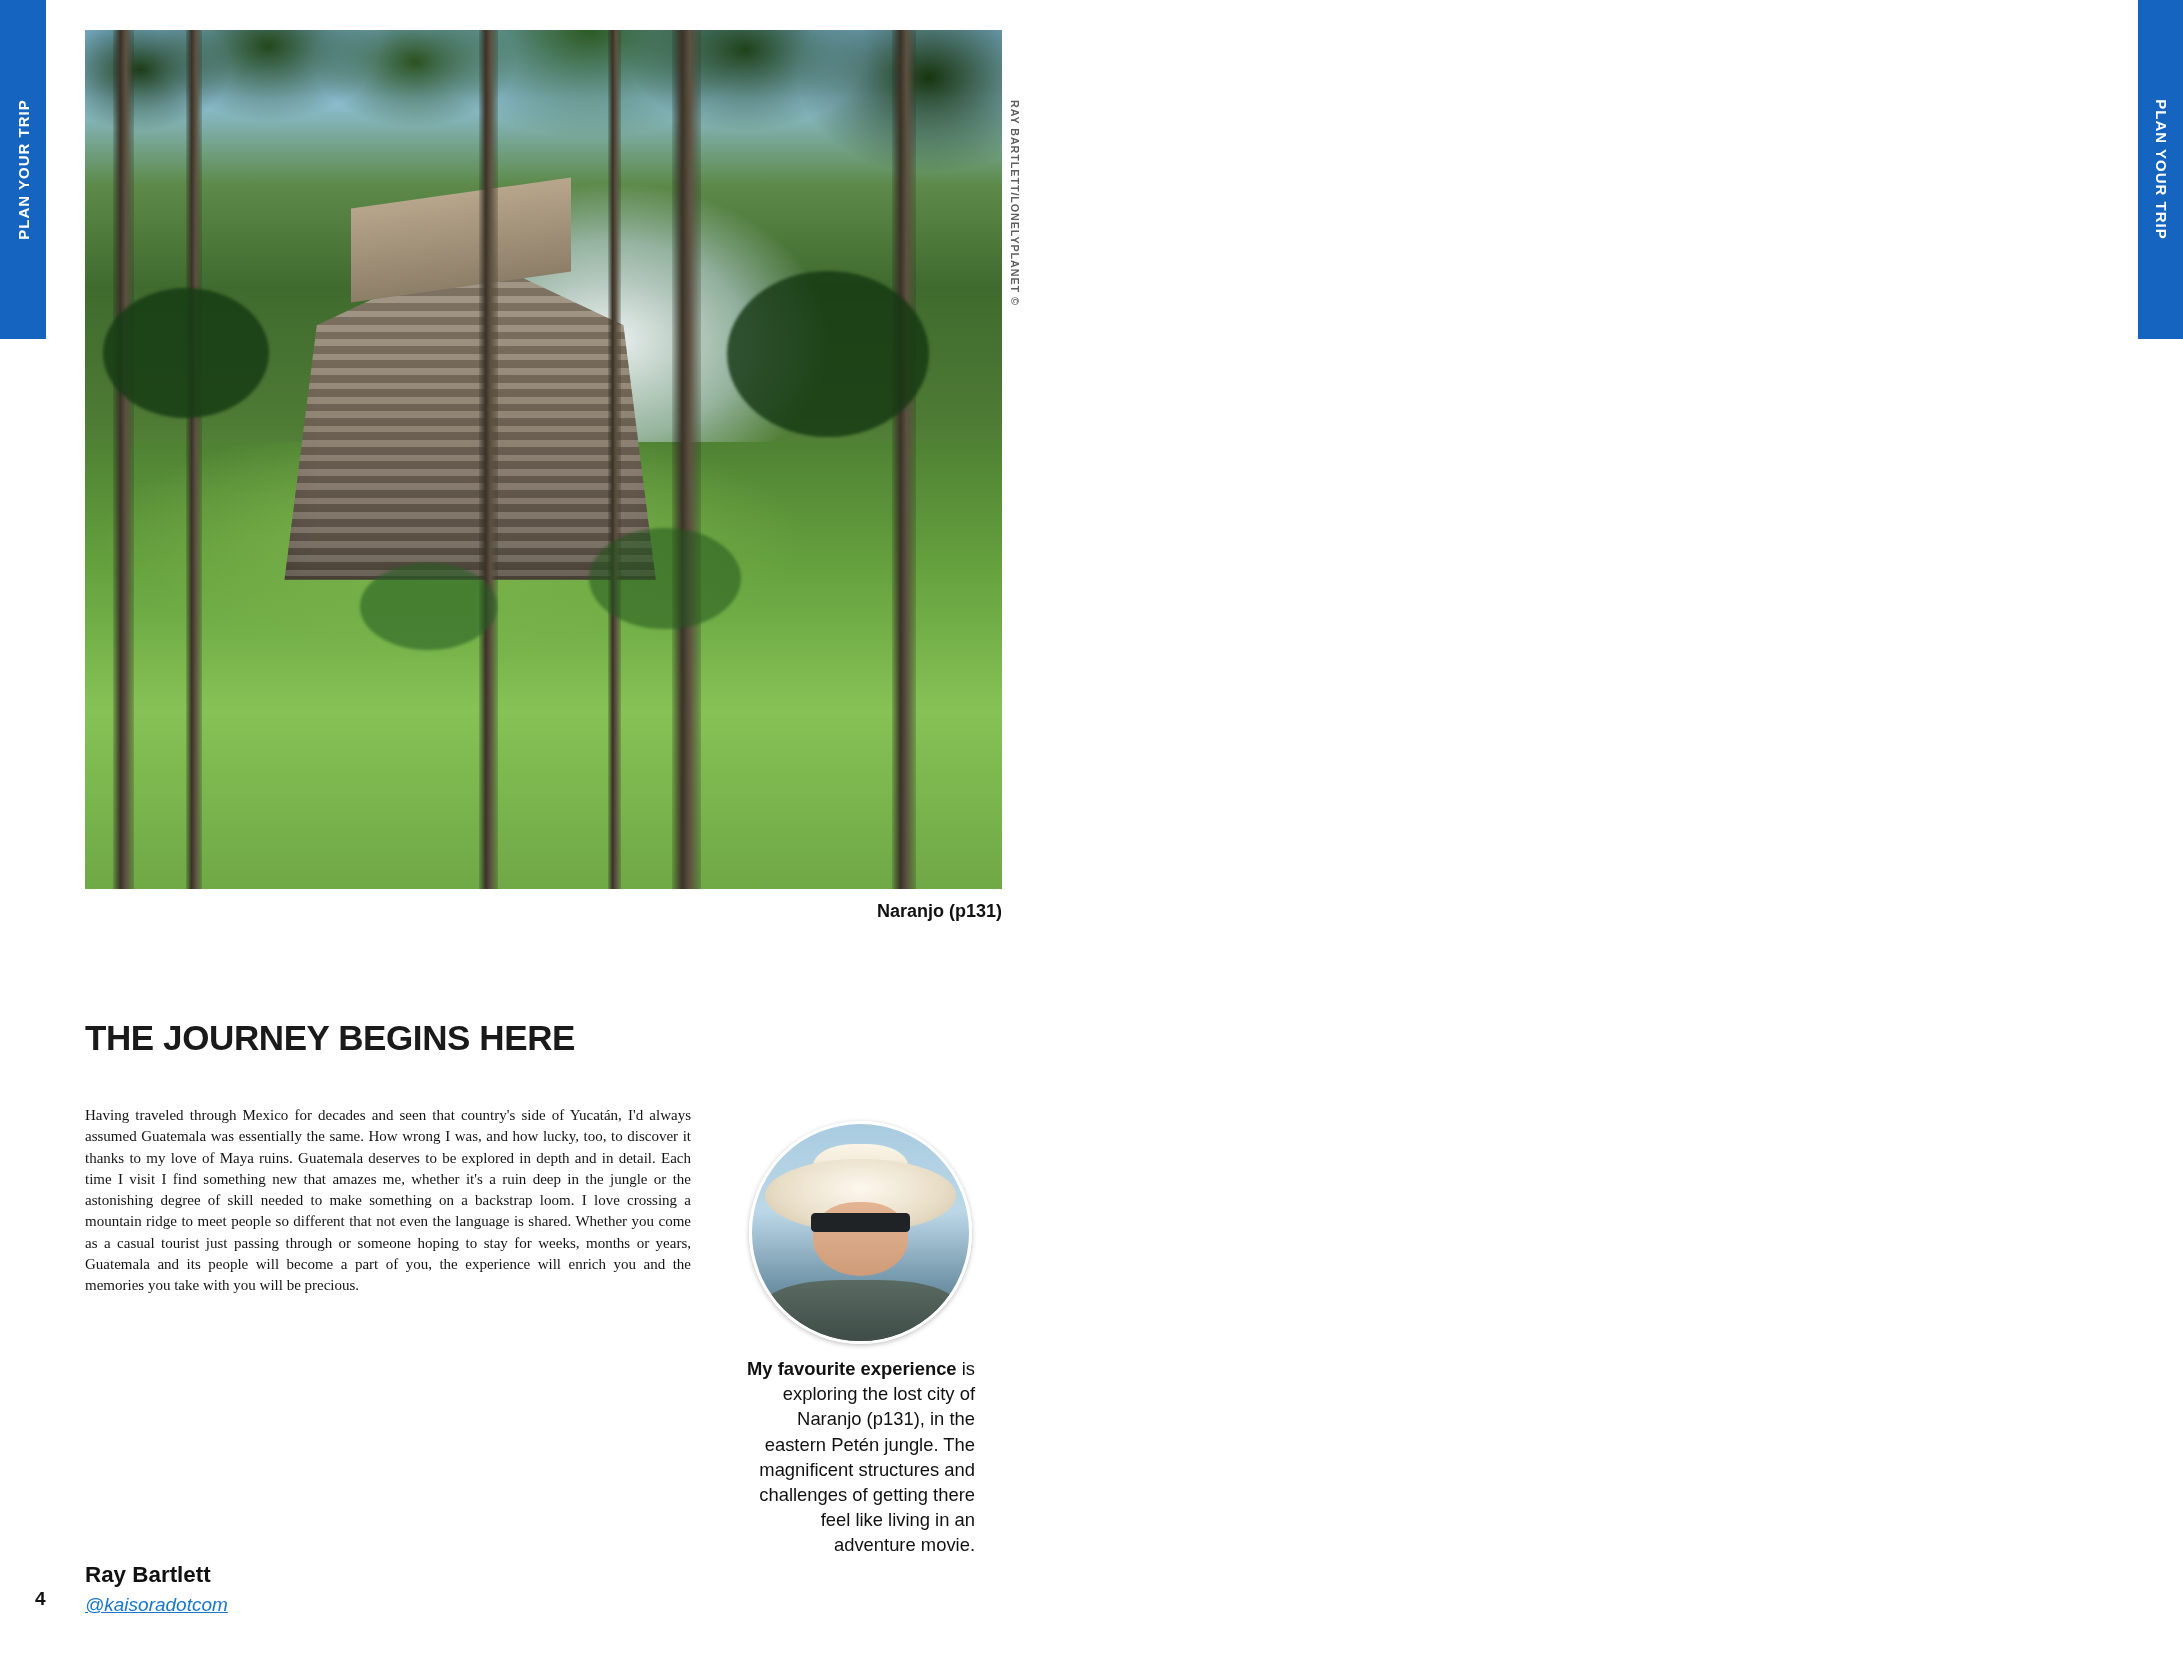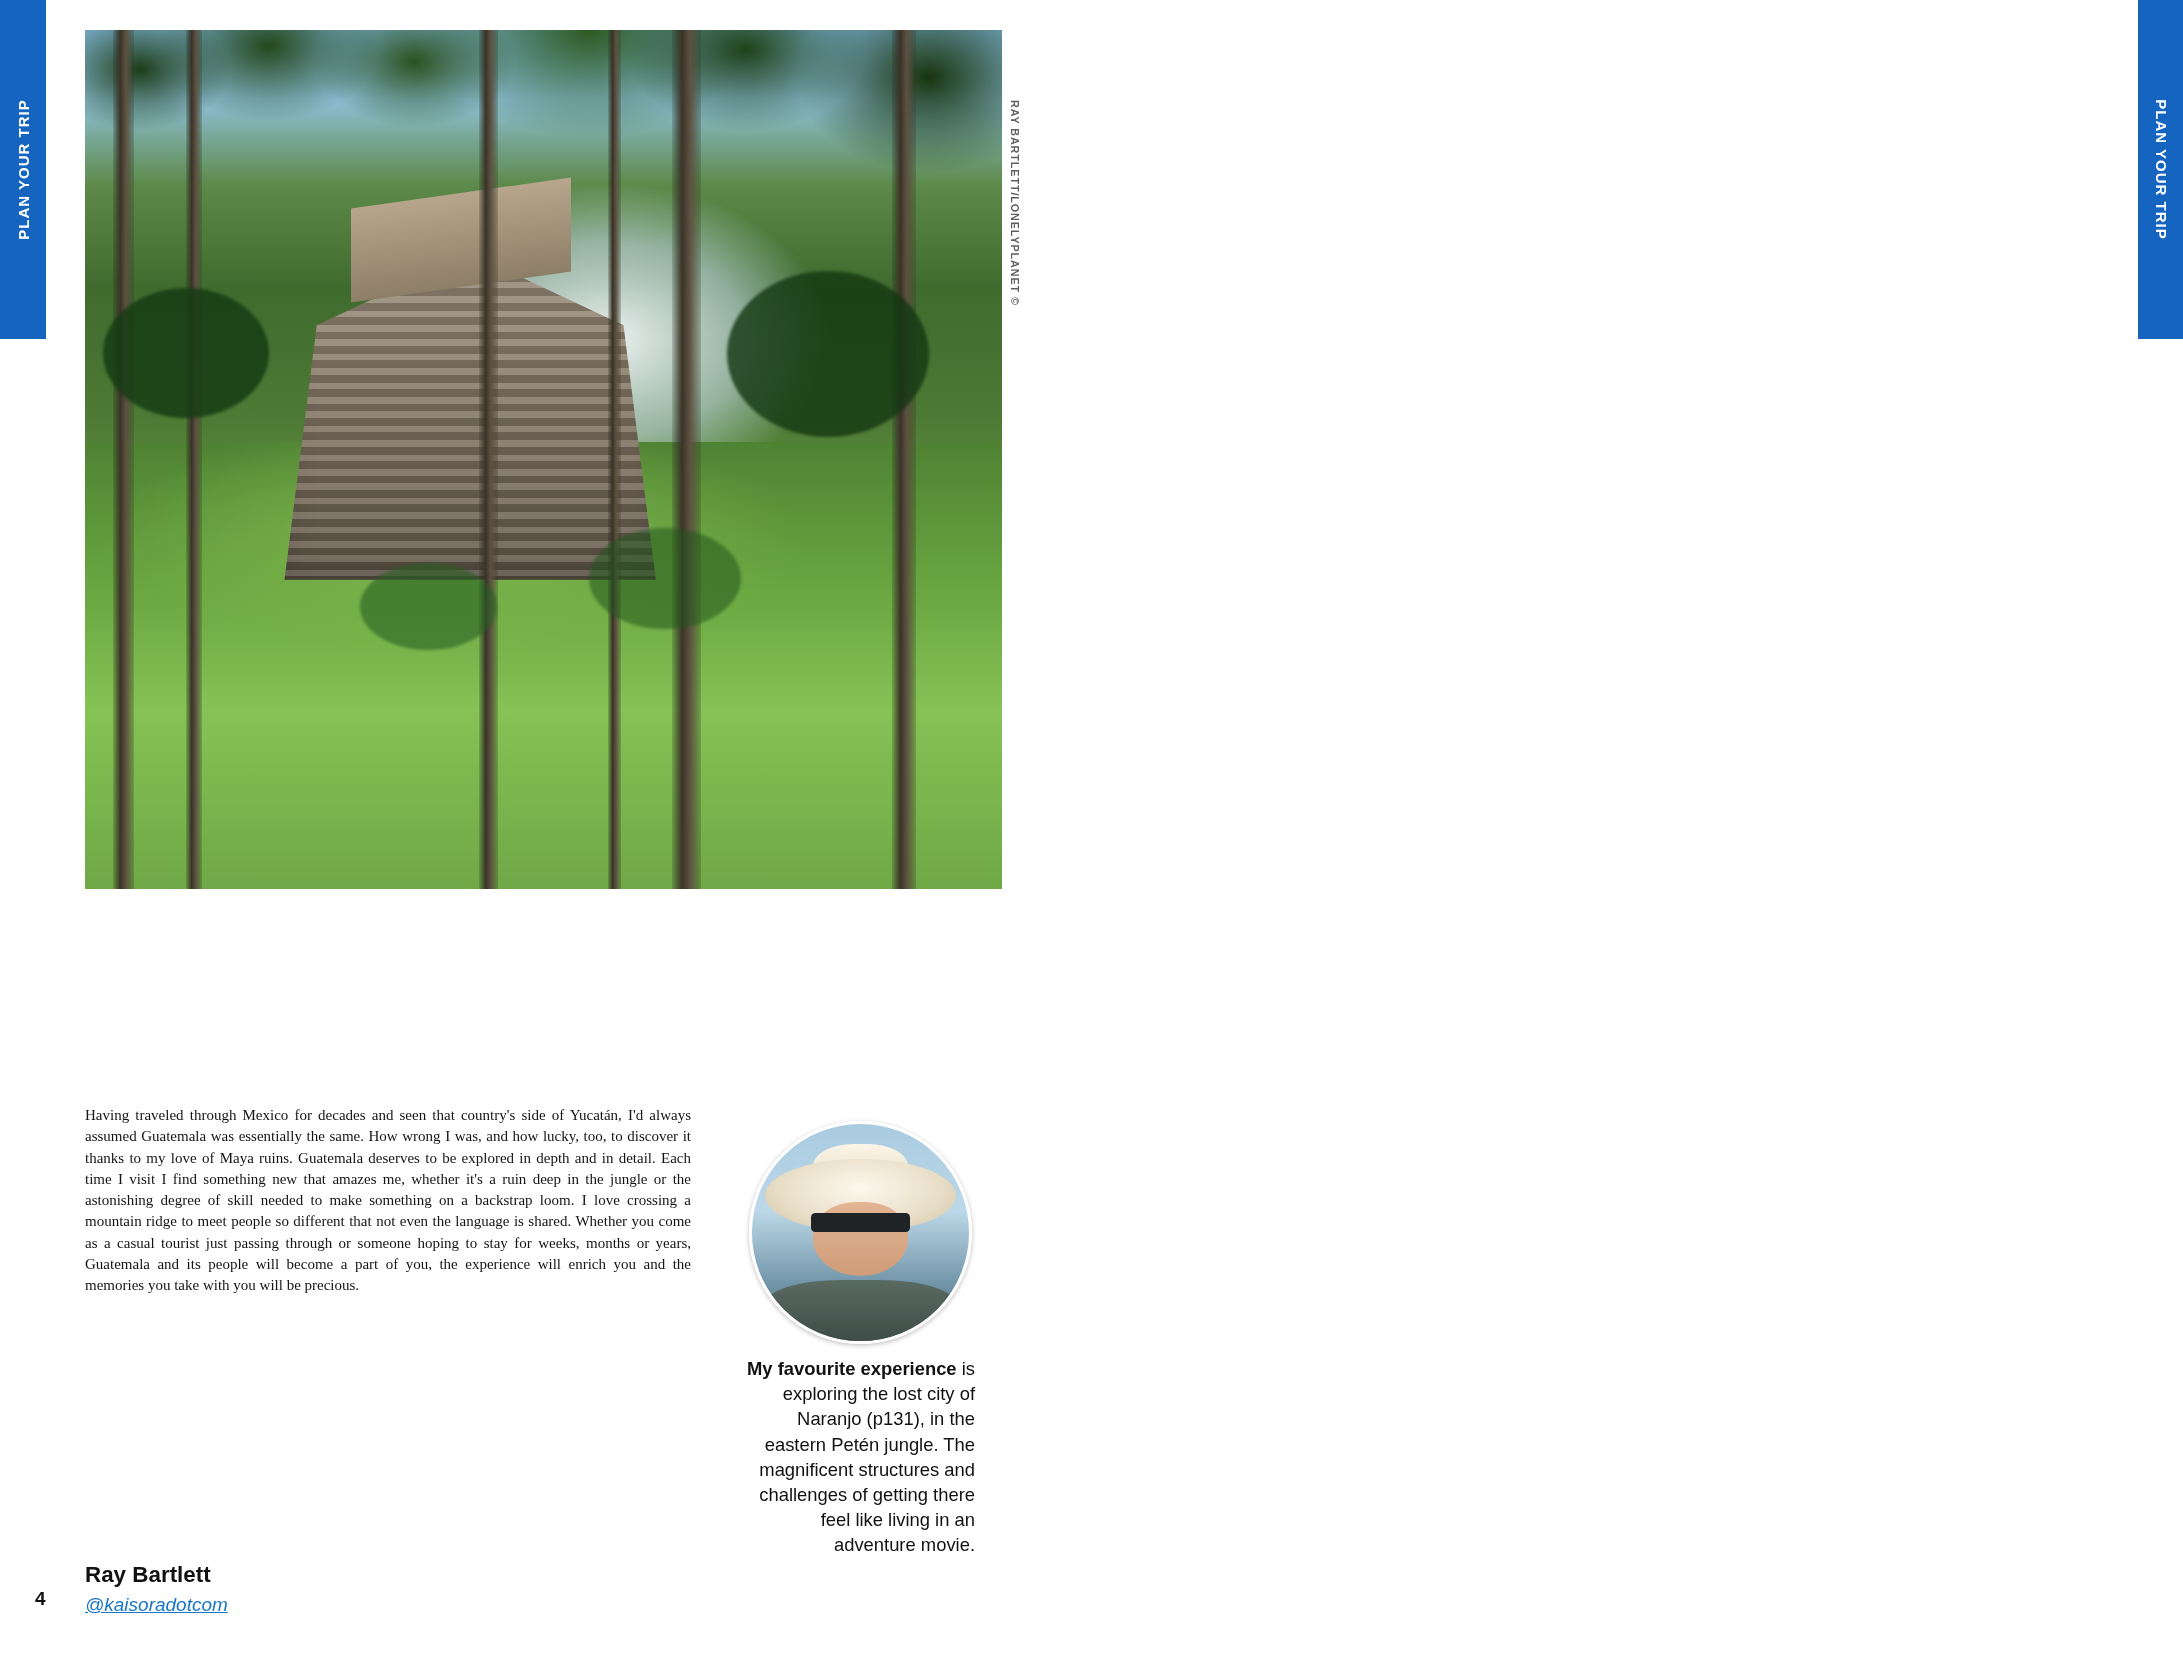--- a/index.html
+++ b/index.html
@@ -302,21 +302,23 @@
       <div class="trunk" style="left:11%;width:16px;"></div>
       <div class="trunk" style="left:3%;width:21.7px;"></div>
       <div class="trunk" style="left:88%;width:24.5px;"></div>
       <div class="leafpatch" style="left:2%;top:30%;width:166px;height:130px;background:rgba(22,60,20,0.85);"></div>
       <div class="leafpatch" style="left:70%;top:28%;width:202px;height:166px;background:rgba(20,55,18,0.8);"></div>
       <div class="leafpatch" style="left:30%;top:62%;width:137px;height:87px;background:rgba(40,95,35,0.6);"></div>
       <div class="leafpatch" style="left:55%;top:58%;width:152px;height:101px;background:rgba(35,85,30,0.55);"></div>
     </div>
     <div class="vcredit" id="credit-naranjo">RAY BARTLETT/LONELYPLANET ©</div>
 
-
+    <div class="caption-naranjo">Naranjo (p131)</div>
+
+    <div class="subtitle">THE JOURNEY BEGINS HERE</div>
 
     <div class="body-serif" id="ray-body">Having traveled through Mexico for decades and seen that country's side of Yucatán, I'd always assumed Guatemala was essentially the same. How wrong I was, and how lucky, too, to discover it thanks to my love of Maya ruins. Guatemala deserves to be explored in depth and in detail. Each time I visit I find something new that amazes me, whether it's a ruin deep in the jungle or the astonishing degree of skill needed to make something on a backstrap loom. I love crossing a mountain ridge to meet people so different that not even the language is shared. Whether you come as a casual tourist just passing through or someone hoping to stay for weeks, months or years, Guatemala and its people will become a part of you, the experience will enrich you and the memories you take with you will be precious.</div>
 
     <div class="byline-name" id="ray-name">Ray Bartlett</div>
     <div class="byline-handle" id="ray-handle">@kaisoradotcom</div>
 
     <div class="avatar" id="avatar-ray">
       <div class="hat-crown"></div>
       <div class="hat"></div>
       <div class="face"></div>

